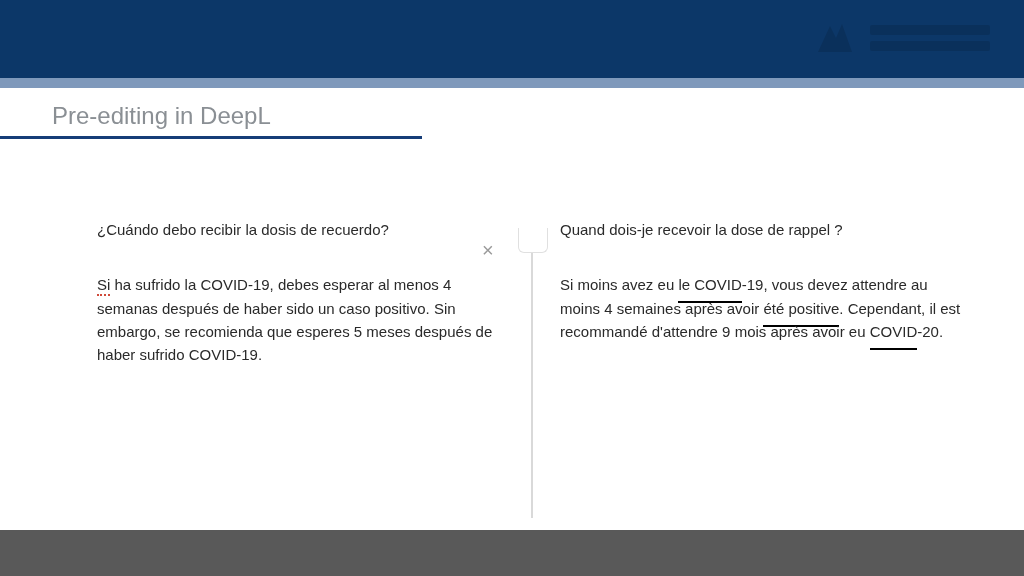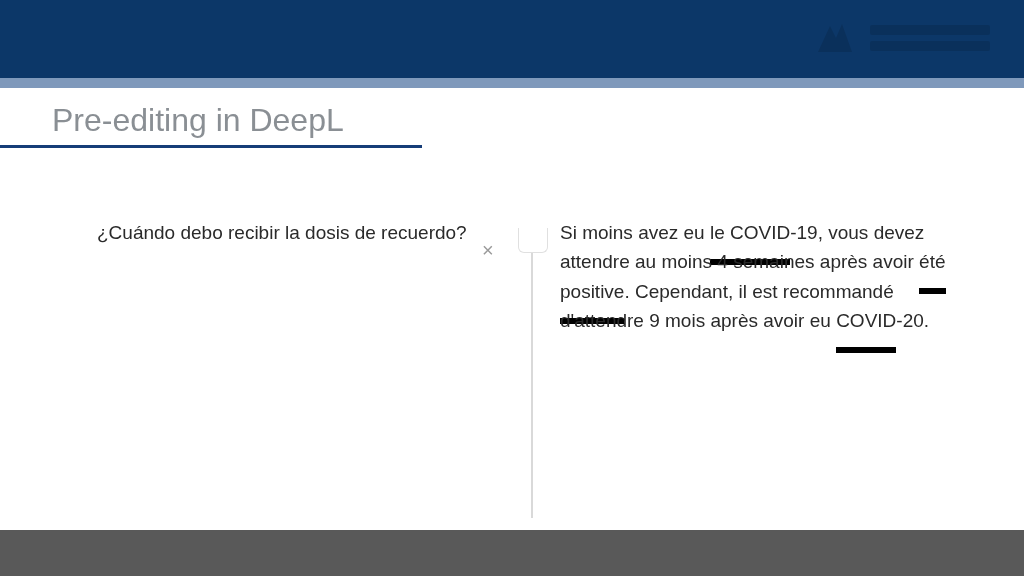--- a/index.html
+++ b/index.html
@@ -17,41 +17,41 @@
     background: #0c3768;
     position: relative;
   }
   .thin-band {
     width: 100%;
     height: 10px;
     background: #7f99bb;
   }
   .slide-title {
     margin: 14px 0 0 52px;
-    font-size: 32px;
+    font-size: 24px;
     font-weight: 400;
     color: #8a8f94;
   }
   .title-rule {
     height: 3px;
     width: 422px;
     background: #163d78;
     margin-top: 6px;
   }
   .content {
     position: absolute;
     top: 218px;
     left: 0;
     width: 1024px;
   }
   .pane {
     position: absolute;
     top: 0;
     width: 410px;
-    font-size: 19px;
+    font-size: 15px;
     line-height: 1.55;
     color: #2a2a2a;
   }
   .pane-left  { left: 97px; }
   .pane-right { left: 560px; }
   .q { margin-bottom: 32px; }
   .divider {
     position: absolute;
     left: 514px;
     top: 228px;
@@ -83,22 +83,22 @@
     top: 240px;
     font-size: 20px;
     color: #9a9a9a;
     line-height: 1;
   }
   .spund {
     border-bottom: 2px dotted #d04a3a;
     padding-bottom: 1px;
   }
   .rund {
-    border-bottom: 6px solid #000000;
-    padding-bottom: 16px;
+    border-bottom: 2px solid #000000;
+    padding-bottom: 8px;
   }
   .bottom-band {
     position: absolute;
     left: 0;
     top: 530px;
     width: 1024px;
     height: 46px;
     background: #595959;
   }
   .logo-ghost {
@@ -136,23 +136,27 @@
 </div>
 <div class="thin-band"></div>
 
 <div class="slide-title">Pre-editing in DeepL</div>
 <div class="title-rule"></div>
 
 <div class="content">
 
   <div class="pane pane-left">
     <div class="q">¿Cuándo debo recibir la dosis de recuerdo?</div>
+    <div>
+      <span class="spund">Si</span><span> ha sufrido la COVID-19, debes esperar al menos 4 semanas después de haber sido un caso positivo. Sin embargo, se recomienda que esperes 5 meses después de haber sufrido COVID-19.</span>
+    </div>
   </div>
 
   <div class="pane pane-right">
+    <div class="q">Quand dois-je recevoir la dose de rappel ?</div>
     <div>
       <span>Si moins avez eu </span><span class="rund">le COVID</span><span>-19, vous devez attendre au moins 4 semaines après avoir </span><span class="rund">été positive</span><span>. Cependant, il est recommandé d'attendre 9 mois après avoir eu </span><span class="rund">COVID</span><span>-20.</span>
     </div>
   </div>
 
 </div>
 
 <div class="close-x">×</div>
 
 <div class="divider">

